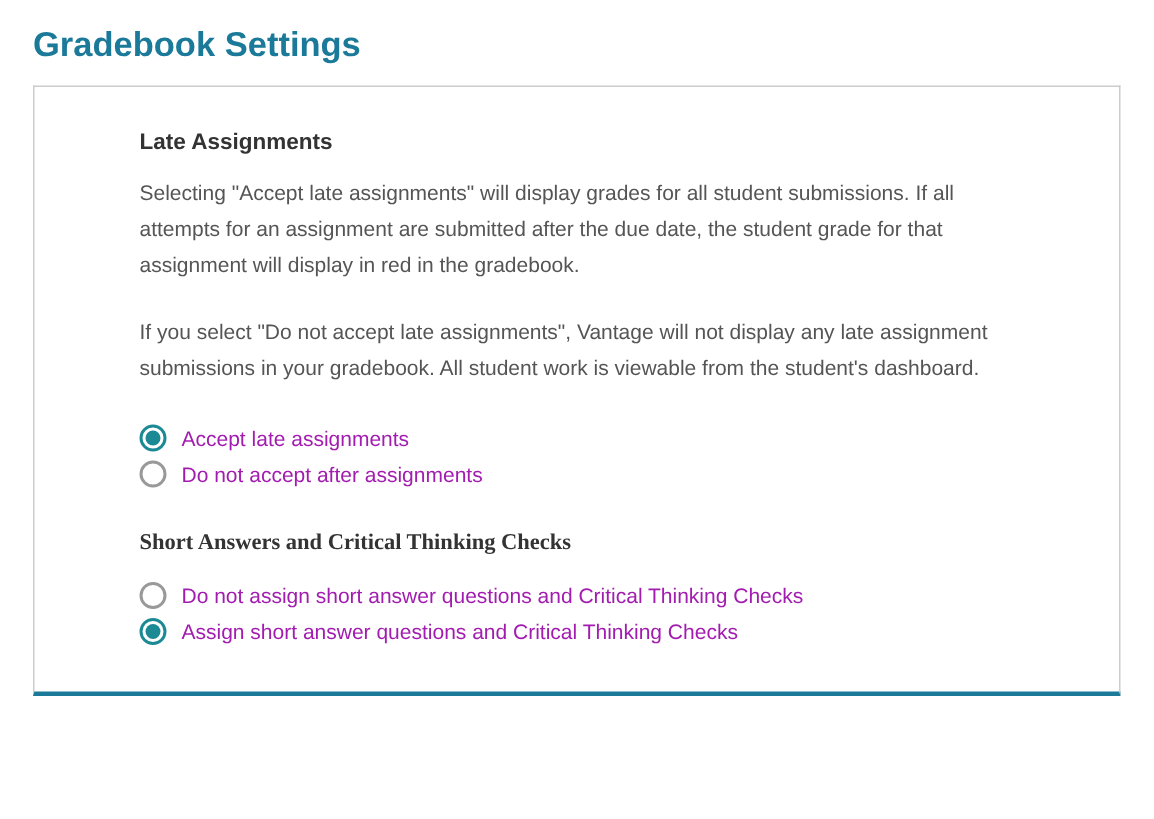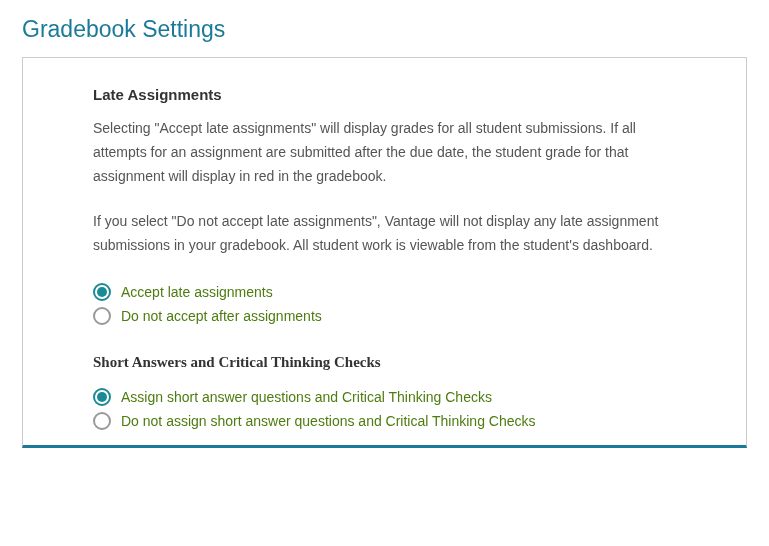--- a/index.html
+++ b/index.html
@@ -6,28 +6,28 @@
   body {
     margin: 0;
     padding: 16px 22px;
     font-family: Arial, Helvetica, sans-serif;
     background: #fff;
     color: #333;
     width: 769px;
   }
   .page-title {
     font-size: 23px;
-    font-weight: 400;
+    font-weight: 700;
     color: #1b7a99;
     margin: 0 0 14px 0;
   }
   .card {
     border: 1px solid #ccc;
     border-bottom: 3px solid #1b7a99;
-    padding: 28px 70px 12px 70px;
+    padding: 28px 70px 28px 70px;
     background: #fff;
   }
   .section-heading {
     font-size: 15px;
     font-weight: 700;
     color: #333;
     margin: 0 0 14px 0;
   }
   .section-heading.mt {
     margin-top: 26px;
@@ -62,21 +62,21 @@
   .radio-inner {
     width: 10px;
     height: 10px;
     border-radius: 50%;
     background: #1b8a94;
     display: none;
   }
   .radio-outer.checked .radio-inner { display: block; }
   .radio-label {
     font-size: 14px;
-    color: #4d7c0f;
+    color: #a21caf;
   }
 </style>
 </head>
 <body>
 
 <h1 class="page-title">Gradebook Settings</h1>
 
 <div class="card">
 
   <h2 class="section-heading">Late Assignments</h2>
@@ -91,23 +91,23 @@
     <span class="radio-label">Accept late assignments</span>
   </div>
   <div class="radio-row">
     <span class="radio-outer"></span>
     <span class="radio-label">Do not accept after assignments</span>
   </div>
 
   <h2 class="section-heading mt">Short Answers and Critical Thinking Checks</h2>
 
   <div class="radio-row">
+    <span class="radio-outer"></span>
+    <span class="radio-label">Do not assign short answer questions and Critical Thinking Checks</span>
+  </div>
+  <div class="radio-row">
     <span class="radio-outer checked">
         <span class="radio-inner"></span>
       </span>
     <span class="radio-label">Assign short answer questions and Critical Thinking Checks</span>
   </div>
-  <div class="radio-row">
-    <span class="radio-outer"></span>
-    <span class="radio-label">Do not assign short answer questions and Critical Thinking Checks</span>
-  </div>
 
 </div>
 
 </body></html>

